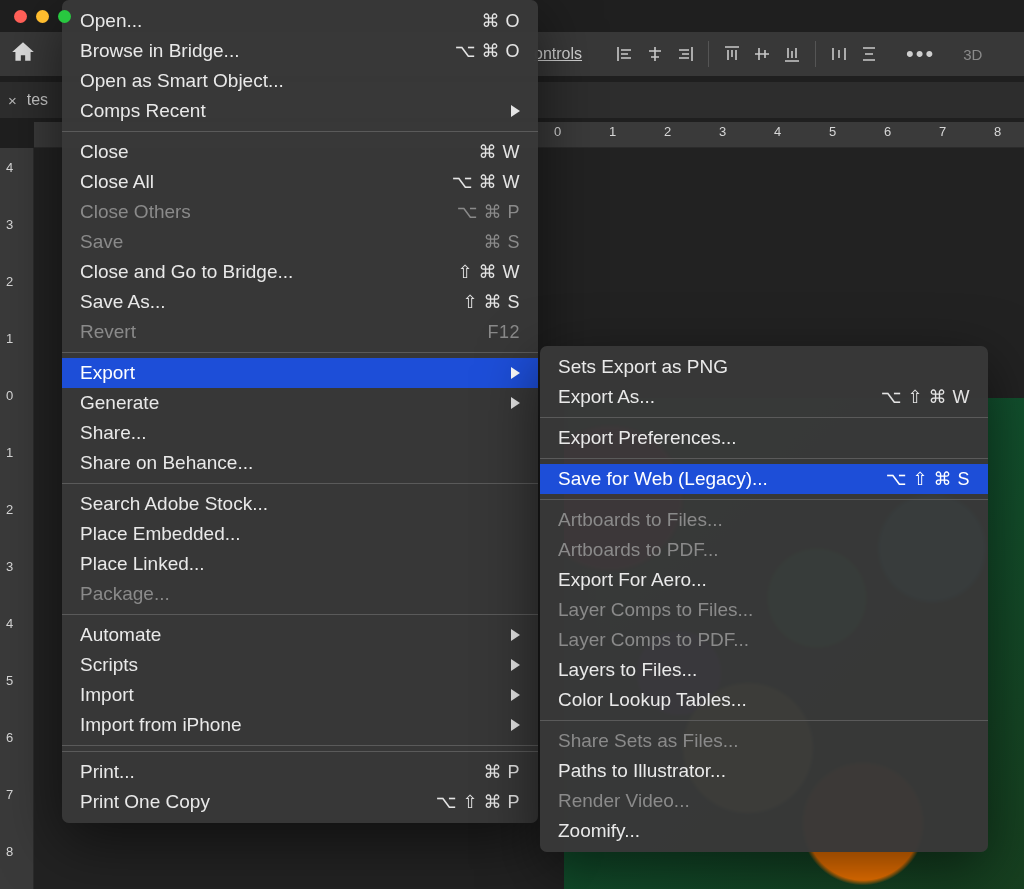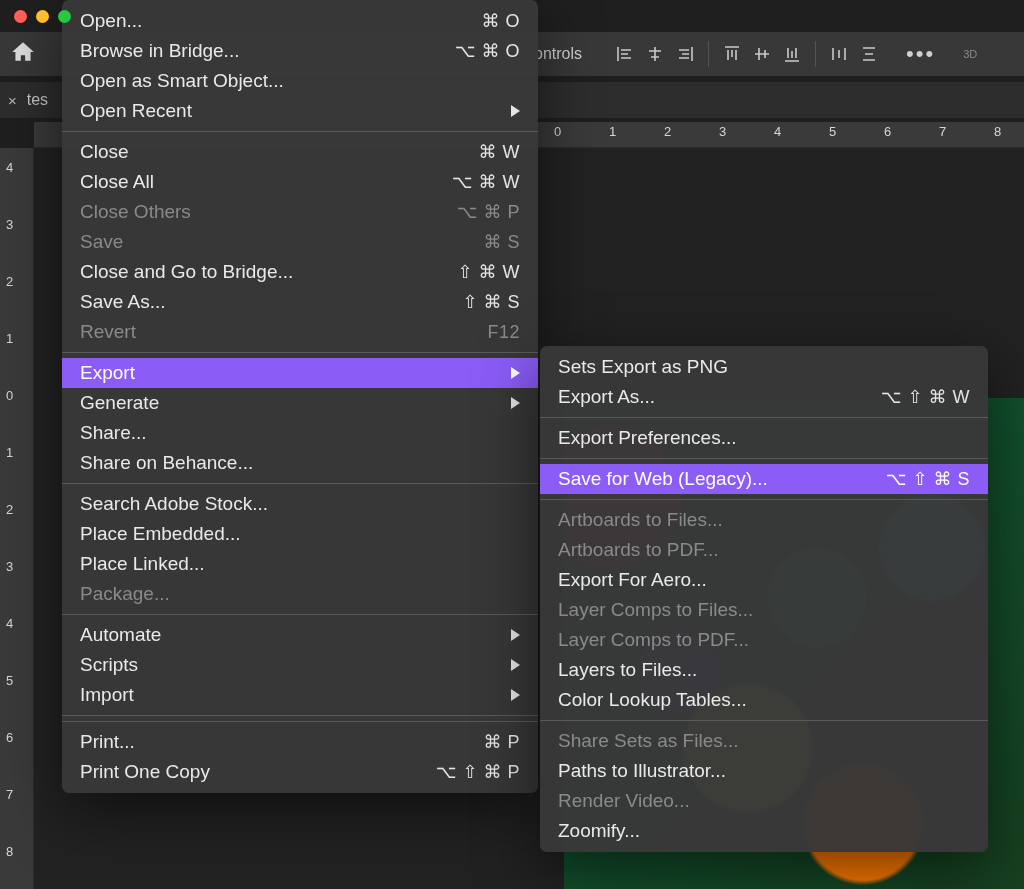--- a/index.html
+++ b/index.html
@@ -10,28 +10,28 @@
     position: relative;
   }
   
   .traffic { position: absolute; top: 10px; left: 14px; display: flex; gap: 9px; z-index: 50; }
   .dot { width: 13px; height: 13px; border-radius: 50%; }
   .d-red { background:#ff5f57; } .d-yellow { background:#febc2e; } .d-green { background:#28c840; }
   
   .toolbar { position:absolute; top:32px; left:0; right:0; height:44px; background:#383838;
              display:flex; align-items:center; padding:0 10px; gap:18px; color:#cfcfcf;}
   .home-icon { width:26px; height:26px; fill:#d9d9d9; }
-  .controls-label { margin-left:480px; font-size:16px; color:#cfcfcf;}
+  .controls-label { margin-left:480px; font-size:16px; color:#cfcfcf;text-decoration:underline;}
   .align-group { display:flex; gap:4px; margin-left:12px;}
   .align-btn { width:26px; height:26px; display:flex; align-items:center; justify-content:center;
                border-radius:3px; }
   .align-btn svg { width:20px; height:20px; fill:none; stroke:#c9c9c9; stroke-width:1.6;}
   .sep { width:1px; height:26px; background:#555; margin:0 6px;}
   .dots3 { color:#cfcfcf; font-size:22px; letter-spacing:2px; margin-left:6px;}
-  .threeD { color:#8a8a8a; font-size:11px; margin-left:10px;}
+  .threeD { color:#8a8a8a; font-size:15px; margin-left:10px;}
   
   .tabrow { position:absolute; top:82px; left:0; right:0; height:36px; background:#2d2d2d;
             display:flex; align-items:center; padding-left:8px; color:#c7c7c7; font-size:16px;}
   .tab-close { color:#b7b7b7; margin-right:10px; font-size:15px;}
   
   .ruler-h { position:absolute; top:122px; left:34px; right:0; height:26px; background:#3a3a3a;
              border-bottom:1px solid #2b2b2b;}
   .ruler-h .tick { position:absolute; top:2px; font-size:13px; color:#d6d6d6;}
   .ruler-v { position:absolute; top:148px; left:0; width:34px; bottom:0; background:#3a3a3a;
              border-right:1px solid #2b2b2b;}
@@ -55,21 +55,21 @@
   .file-menu { top:0; left:62px; width:476px; }
   .export-menu { top:346px; left:540px; width:448px; }
   .mi { display:flex; align-items:center; justify-content:space-between;
         padding:4px 18px; height:30px; cursor:default; white-space:nowrap;}
   .mi .lbl { flex:1; }
   .mi .sc  { font-size:18px; color:#e4e4e4; letter-spacing:0.5px;}
   .mi .sub { width:0;height:0;border-left:9px solid #e4e4e4;border-top:6px solid transparent;
              border-bottom:6px solid transparent; margin-left:10px;}
   .mi.disabled { color:#8a8a8a; }
   .mi.disabled .sc { color:#8a8a8a; }
-  .mi.hl { background:#8b5cf6; color:#fff; }
+  .mi.hl { background:#1d4ed8; color:#fff; }
   .mi.hl .sc { color:#fff; }
   .mi.hl .sub { border-left-color:#fff; }
   .msep { height:1px; margin:5px 0; background:#5a5a5a; }
 </style>
 </head>
 <body>
 
 <div class="traffic">
   <div class="dot d-red"></div>
   <div class="dot d-yellow"></div>
@@ -173,21 +173,21 @@
       <span class="sc">⌘ O</span>
     </div>
     <div class="mi">
       <span class="lbl">Browse in Bridge...</span>
       <span class="sc">⌥ ⌘ O</span>
     </div>
     <div class="mi">
       <span class="lbl">Open as Smart Object...</span>
     </div>
     <div class="mi">
-      <span class="lbl">Open Recent</span>
+      <span class="lbl">Comps Recent</span>
       <span class="sub"></span>
     </div>
     <div class="msep"></div>
     <div class="mi">
       <span class="lbl">Close</span>
       <span class="sc">⌘ W</span>
     </div>
     <div class="mi">
       <span class="lbl">Close All</span>
       <span class="sc">⌥ ⌘ W</span>
@@ -244,20 +244,24 @@
     <div class="mi">
       <span class="lbl">Automate</span>
       <span class="sub"></span>
     </div>
     <div class="mi">
       <span class="lbl">Scripts</span>
       <span class="sub"></span>
     </div>
     <div class="mi">
       <span class="lbl">Import</span>
+      <span class="sub"></span>
+    </div>
+    <div class="mi">
+      <span class="lbl">Import from iPhone</span>
       <span class="sub"></span>
     </div>
     <div class="msep"></div>
     <div class="msep"></div>
     <div class="mi">
       <span class="lbl">Print...</span>
       <span class="sc">⌘ P</span>
     </div>
     <div class="mi">
       <span class="lbl">Print One Copy</span>

